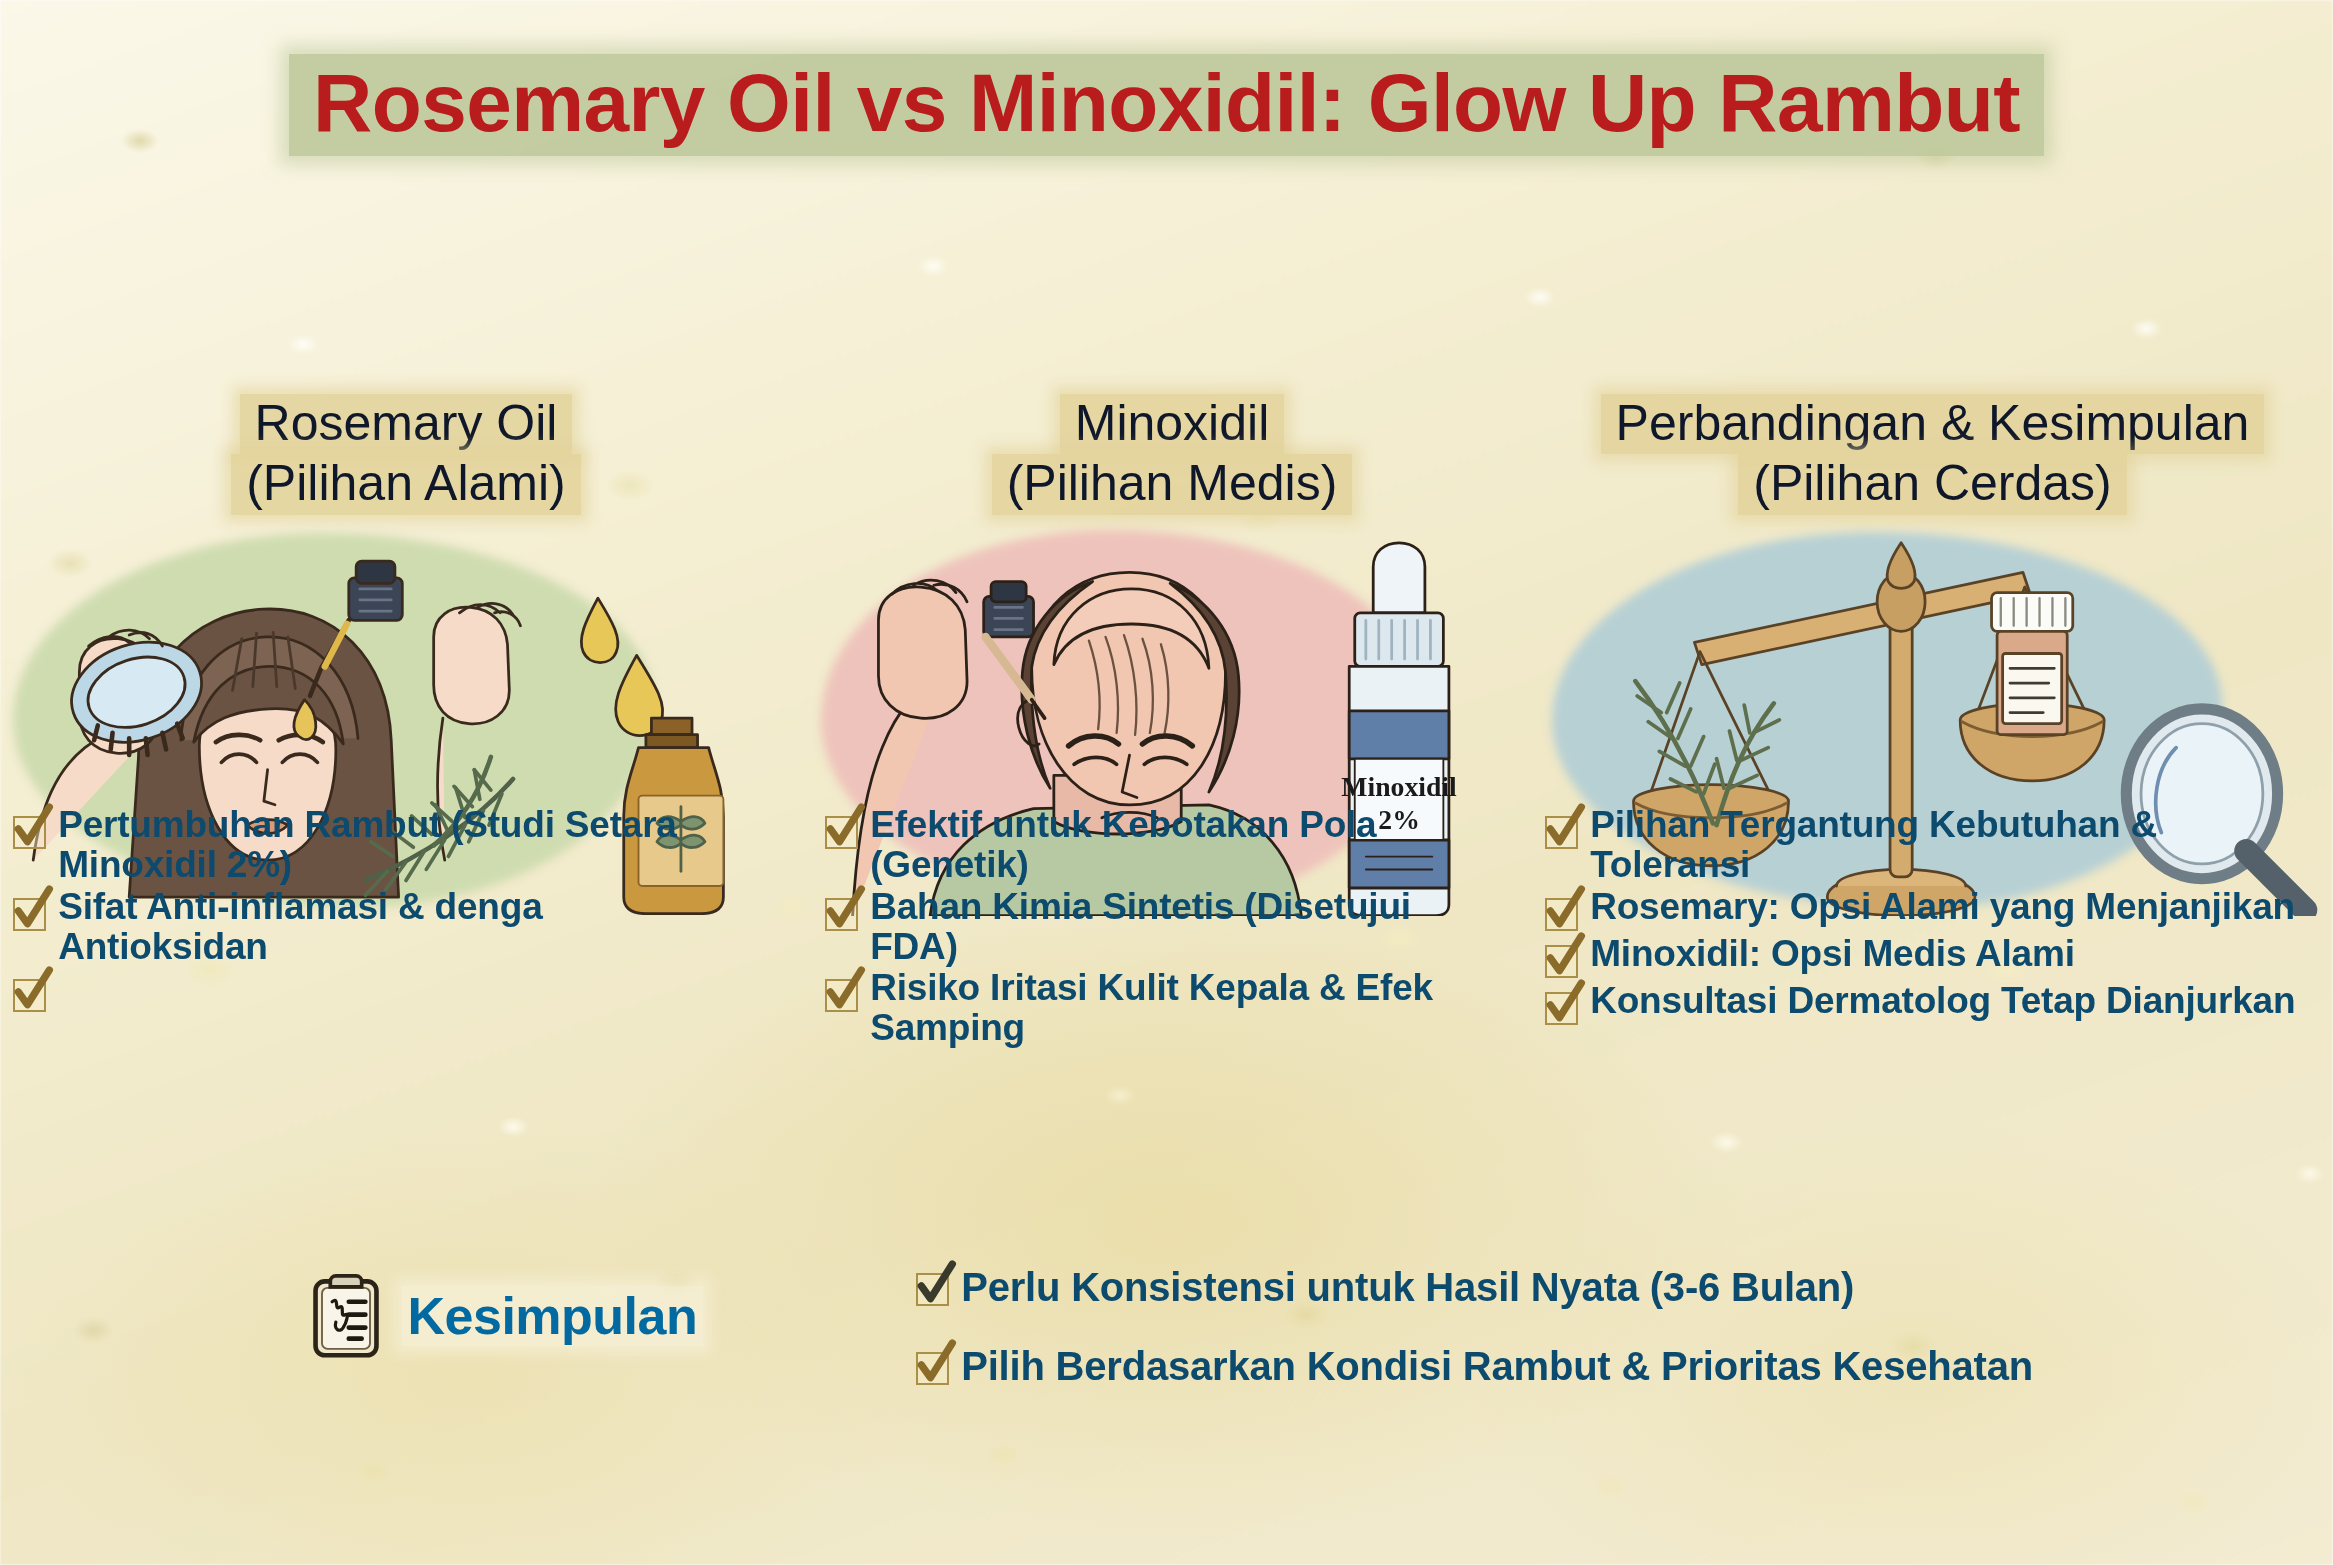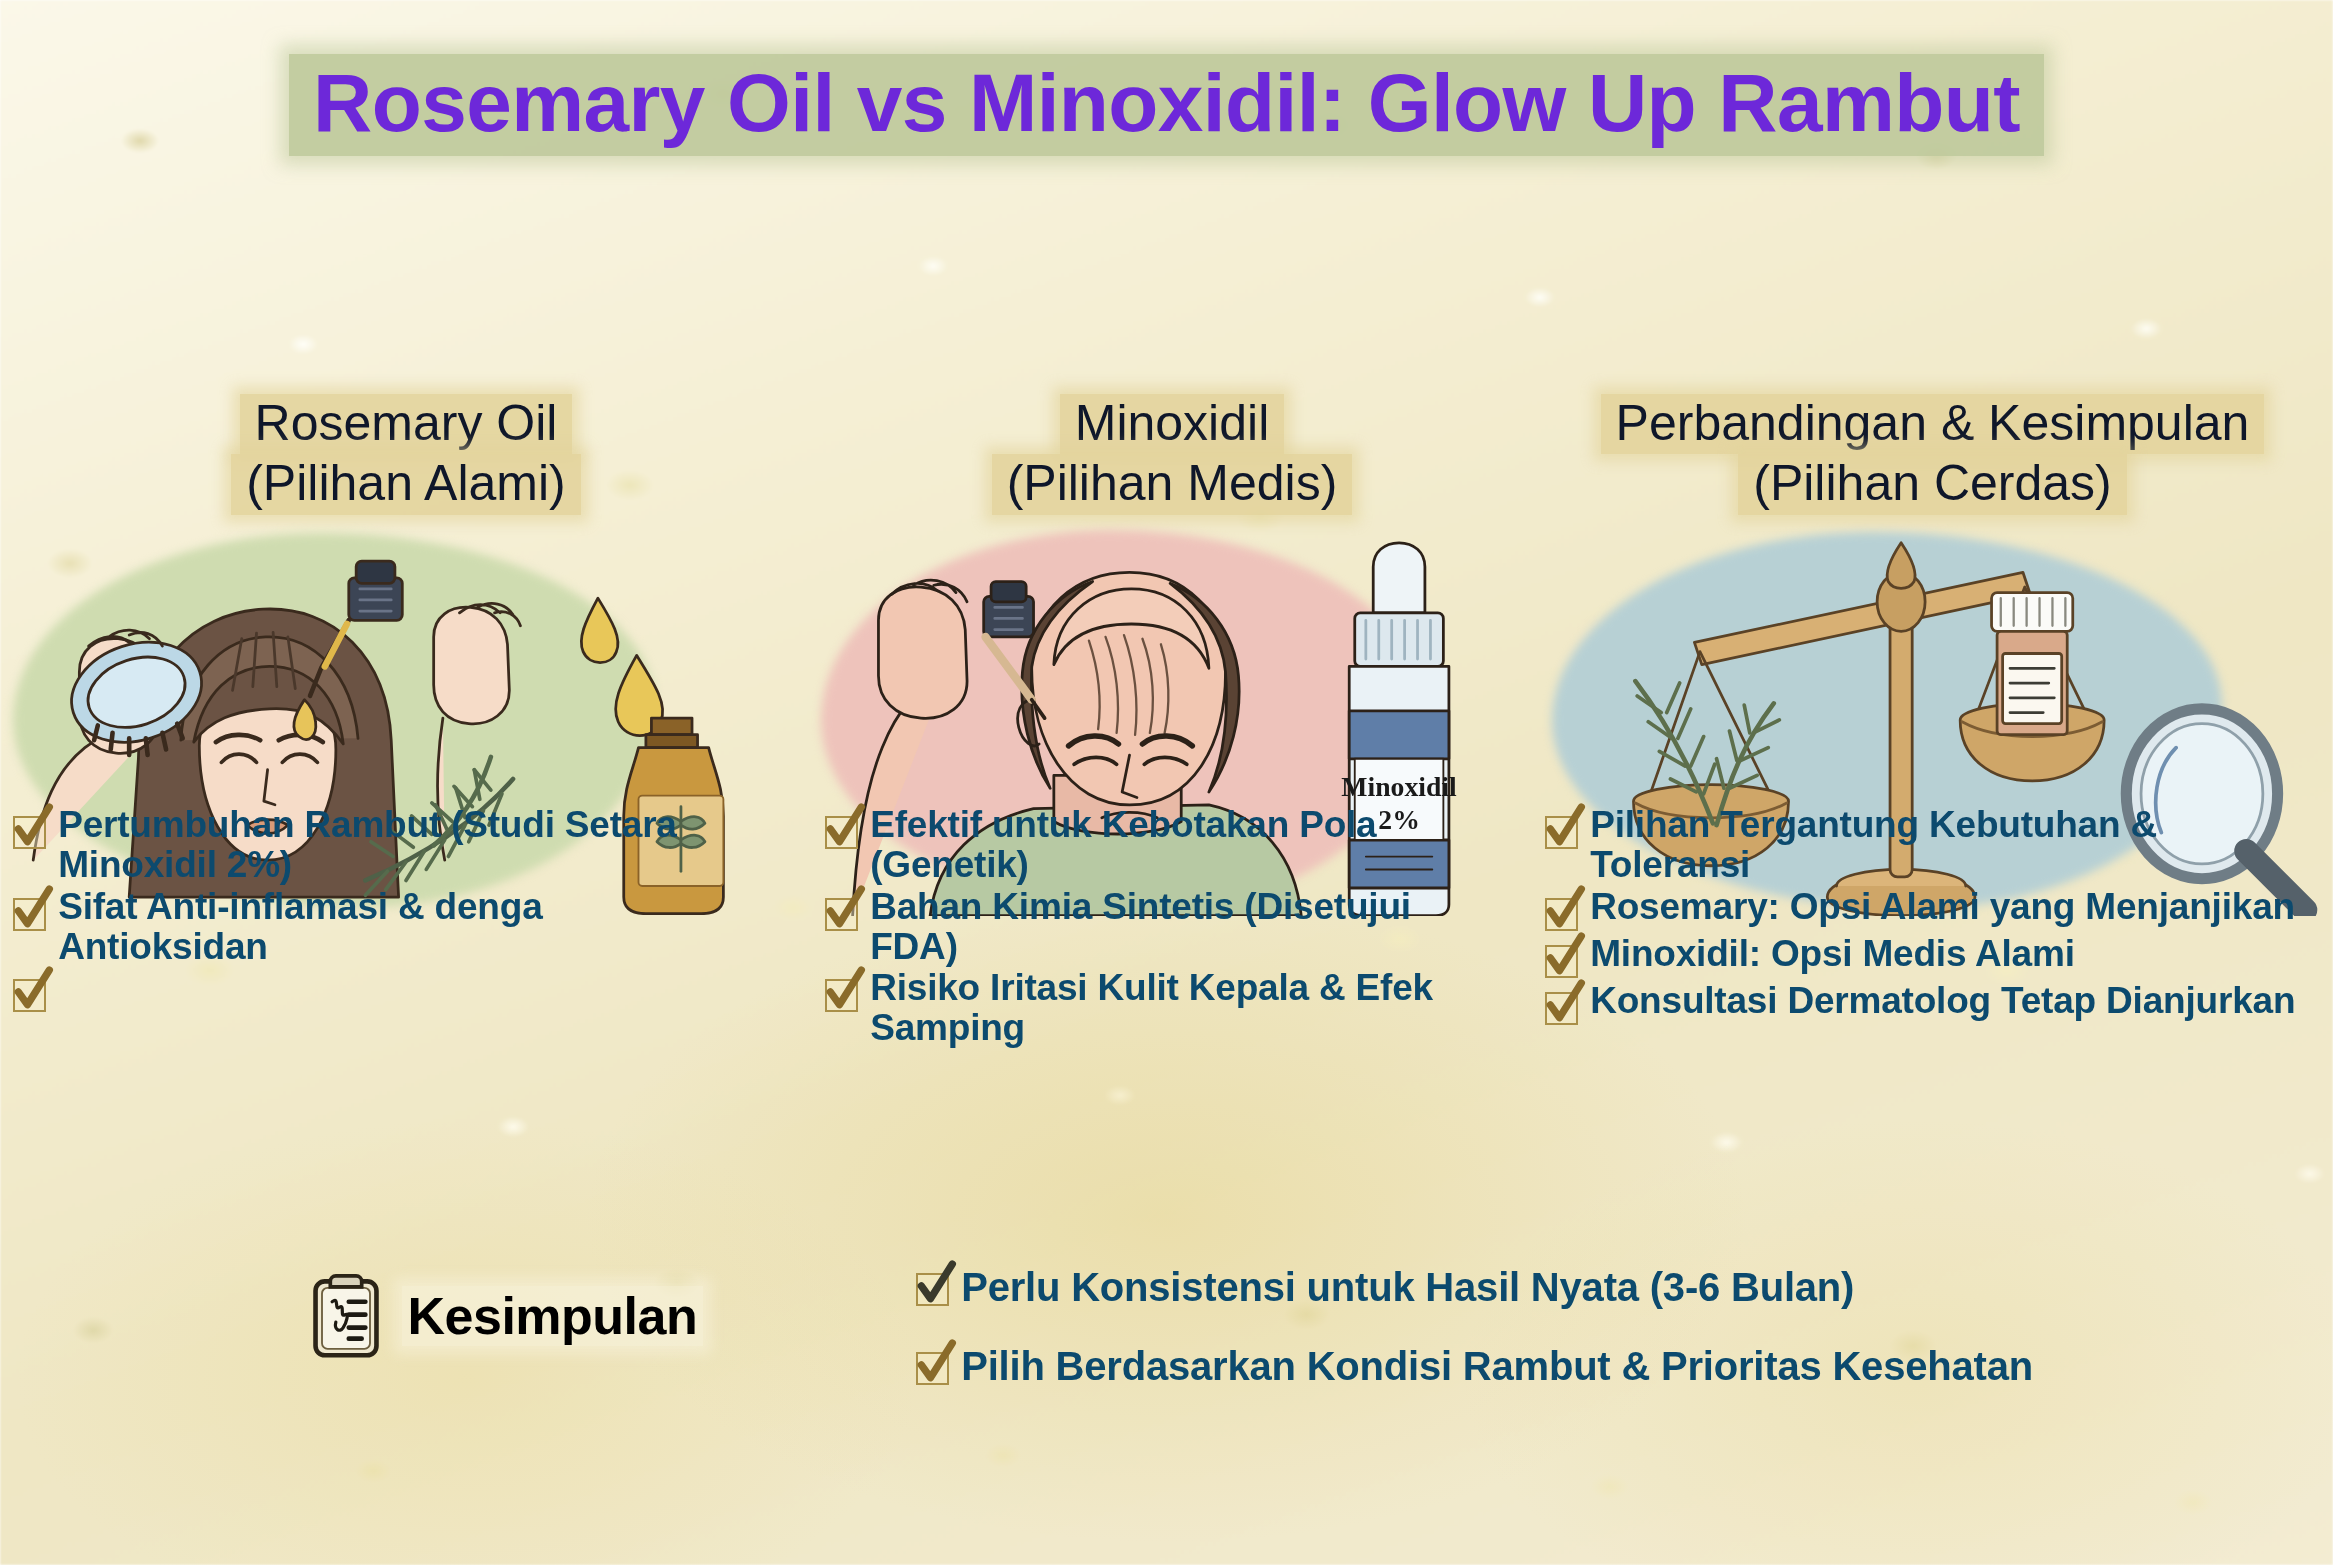--- a/index.html
+++ b/index.html
@@ -65,21 +65,21 @@
   .title-wrap{
     position:absolute; left:0; right:0; top:54px;
     text-align:center;
   }
   .title-line{
     display:inline-block;
     font-weight:bold;
     font-size:82px;
     line-height:1.09;
     letter-spacing:-0.6px;
-    color:#6d28d9;
+    color:#b91c1c;
     background:#c3ceA4;
     background:rgba(190,201,155,.92);
     padding:3.7px 24px 9.2px;
     margin:0 0 7.4px;
     box-shadow:0 0 16.6px 9.2px rgba(190,201,155,.55);
   }
 
   
   .cols{
     position:absolute; left:0; right:0; top:392px; height:858px;
@@ -153,21 +153,21 @@
   
   .concl{
     position:absolute; left:0; right:0; top:1266px; height:277px;
   }
   .concl-left{
     position:absolute; left:310px; top:5.5px;
     display:flex; align-items:center; gap:20px;
   }
   .clip{ width:72px; height:89px; }
   .concl-title{
-    font-size:52px; font-weight:bold; color:#000000;
+    font-size:52px; font-weight:bold; color:#0369a1;
     letter-spacing:-0.5px;
     background:rgba(250,246,228,.55);
     box-shadow:0 0 13px 9.2px rgba(250,246,228,.45);
     padding:0 5.5px;
   }
   .concl-rows{ position:absolute; left:914px; top:0; }
   .concl-row{ display:flex; align-items:flex-start; margin-bottom:37px; }
   .concl-row .cbx{ margin-top:3.7px; }
   .concl-row .btext{ font-size:40px; line-height:1.05; }
 </style>

